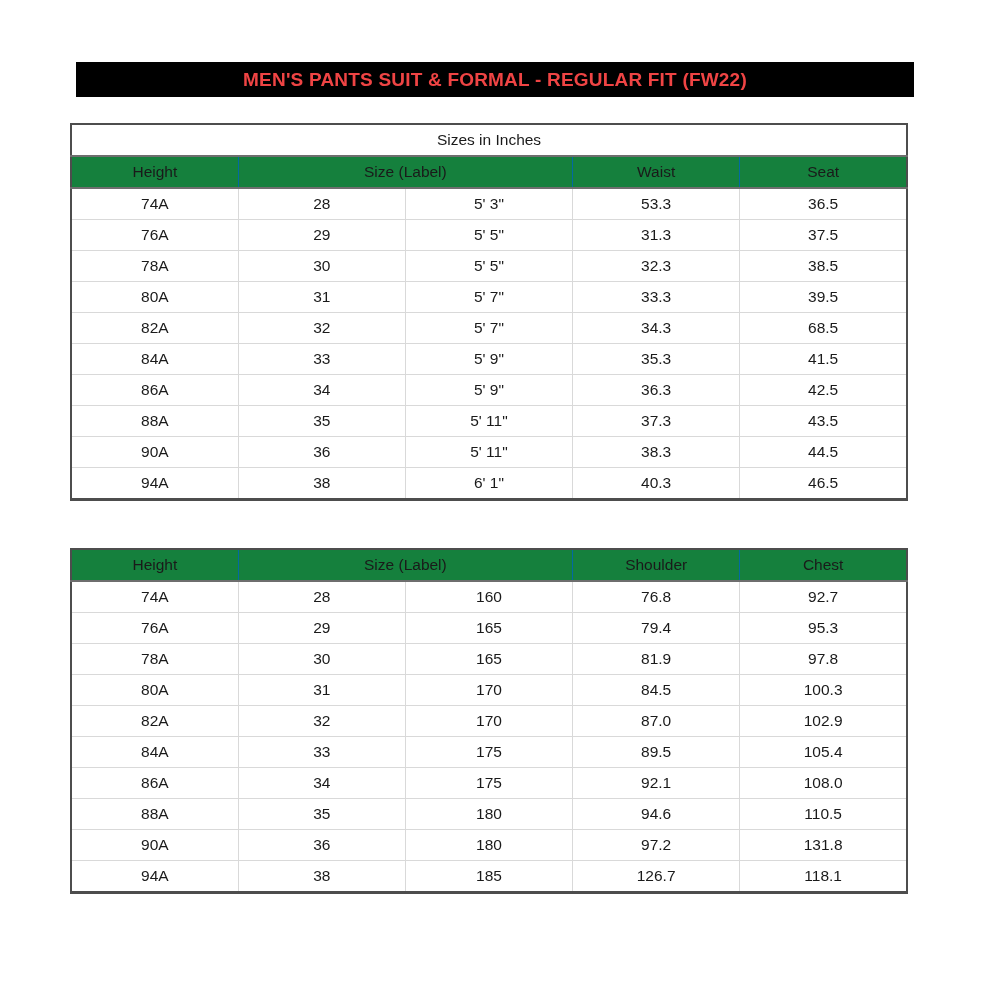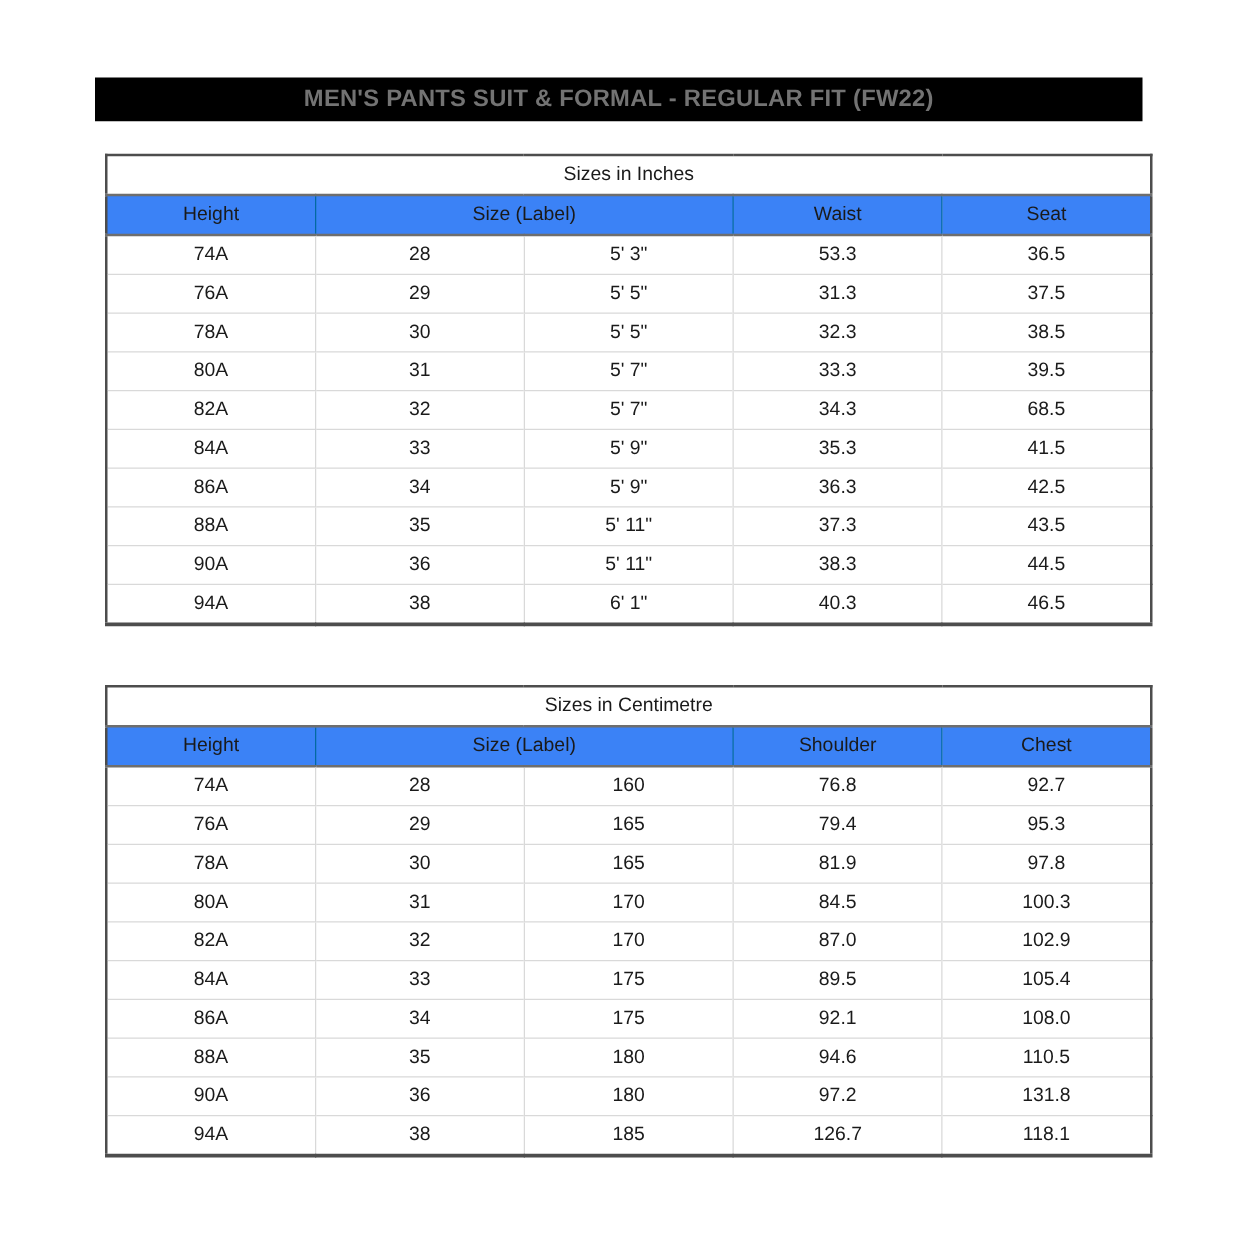--- a/index.html
+++ b/index.html
@@ -16,31 +16,31 @@
     background: #ffffff;
     overflow: hidden;
   }
   .title-bar {
     position: absolute;
     left: 76px;
     top: 62px;
     width: 838px;
     height: 35px;
     background: #000000;
-    color: #737373;
+    color: #ef4444;
     display: flex;
     align-items: center;
     justify-content: center;
     font-size: 19px;
     font-weight: bold;
     letter-spacing: 0.2px;
   }
   table.size-table {
     position: absolute;
-    left: 84px;
+    left: 70px;
     width: 838px;
     border-collapse: collapse;
     table-layout: fixed;
     font-size: 15.5px;
   }
   table.size-table.inches { top: 123px; }
   table.size-table.cm     { top: 548px; }
 
   table.size-table col { width: 20%; }
 
@@ -59,21 +59,21 @@
     border-bottom-width: 3px;
   }
   
   tr.table-title-row td {
     background: #ffffff;
     height: 31px;
     border-bottom: 2px solid #6e6e6e;
   }
   
   tr.header-row th {
-    background: #3b82f6;
+    background: #15803d;
     border-bottom: 2px solid #6e6e6e;
     margin-top: 28px;
   }
   tr.header-row th + th { border-left: 1px solid #0369a1; }
   
   tbody.data-rows tr { border-top: 1px solid #d9d9d9; }
   tbody.data-rows tr:first-child { border-top: none; }
   tbody.data-rows td + td { border-left: 1px solid #d9d9d9; }
 </style>
 </head>
@@ -180,23 +180,20 @@
 
   <table class="size-table cm">
     <colgroup>
         <col>
         <col>
         <col>
         <col>
         <col>
       </colgroup>
     <tbody>
-      <tr class="table-title-row">
-        <td colspan="5">Sizes in Centimetre</td>
-      </tr>
       <tr class="header-row">
         <th>Height</th>
         <th colspan="2">Size (Label)</th>
         <th>Shoulder</th>
         <th>Chest</th>
       </tr>
     </tbody>
     <tbody class="data-rows" data-rows="tables.1.rows">
         <tr>
           <td>74A</td>

